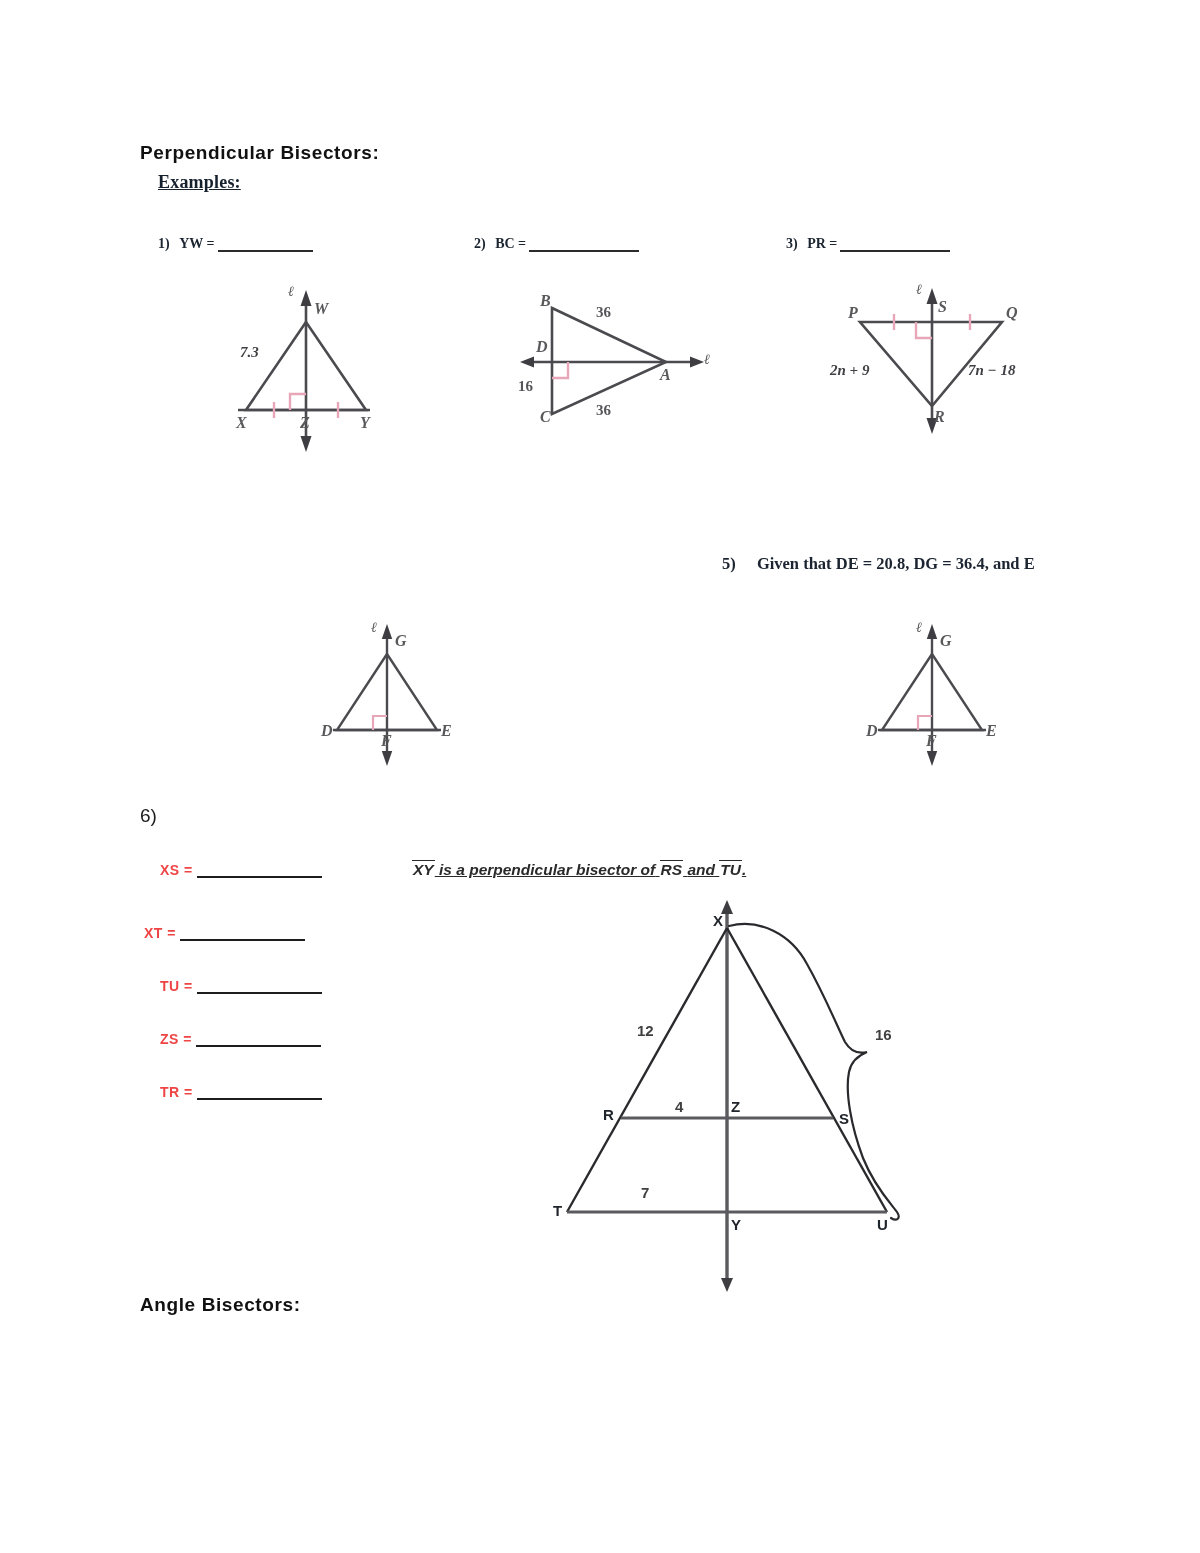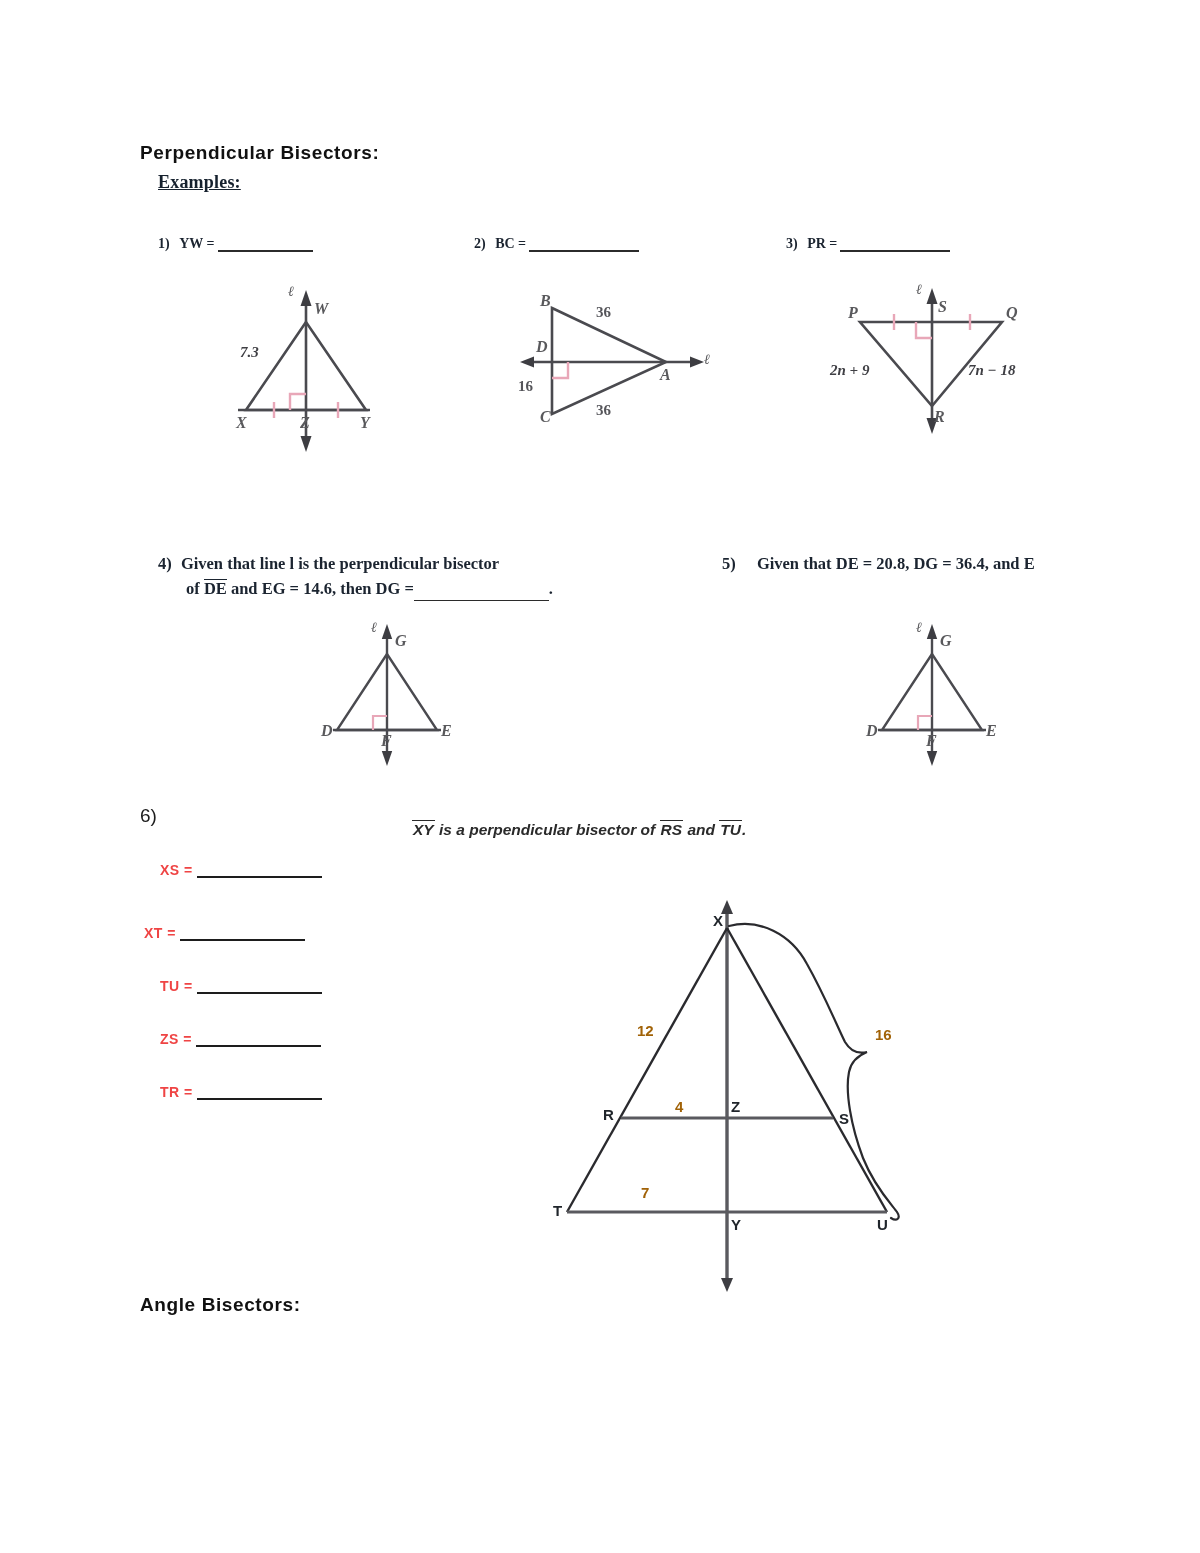--- a/index.html
+++ b/index.html
@@ -127,21 +127,21 @@
   .blabel {
     font-family: "Liberation Sans", sans-serif;
     font-weight: bold;
     font-size: 15px;
     color: #20252b;
   }
   .bnum {
     font-family: "Liberation Sans", sans-serif;
     font-weight: bold;
     font-size: 15px;
-    color: #a16207;
+    color: #404040;
   }
   svg { display: block; overflow: visible; }
 </style>
 </head>
 <body>
 
 <div class="page">
 
   <div class="abs section-title" style="left:140px; top:142px;">Perpendicular Bisectors:</div>
 
@@ -223,29 +223,20 @@
     </svg>
     <span class="abs dlabel" style="left:86px; top:0px; font-size:14px;">ℓ</span>
     <span class="abs dlabel" style="left:18px; top:22px;">P</span>
     <span class="abs dlabel" style="left:108px; top:16px;">S</span>
     <span class="abs dlabel" style="left:176px; top:22px;">Q</span>
     <span class="abs dlabel" style="left:104px; top:126px;">R</span>
     <span class="abs dnum-i" style="left:0px; top:80px;">2n + 9</span>
     <span class="abs dnum-i" style="left:138px; top:80px;">7n − 18</span>
   </div>
 
-  <div class="abs para" style="left:158px; top:552px; width:470px;">
-    <span>4)</span>
-    <span style="margin-left:5px;">Given that line l is the perpendicular bisector</span>
-    <div style="margin-left:28px; margin-top:2px;">
-      <span>of</span>
-      <span class="ovl">DE</span>
-      <span>and EG = 14.6, then DG =</span><span class="blank" style="width:135px;"></span><span>.</span>
-    </div>
-  </div>
 
   <div class="abs para" style="left:722px; top:552px; width:380px;">
     <span>5)</span>
     <span style="margin-left:17px;">Given that DE = 20.8, DG = 36.4, and E</span>
   </div>
 
   <div class="abs" style="left:325px; top:618px;">
     <svg width="170" height="150" viewBox="0 0 170 150">
       <line x1="62" y1="18" x2="62" y2="138" stroke="#4a4a4f" stroke-width="2.4"></line>
       <polygon points="62,6 56.8,21 67.2,21" fill="#3d3d42"></polygon>
@@ -288,21 +279,21 @@
   <div class="abs ans-row" style="left:160px; top:978px;">
     <span>TU =</span><span class="blank" style="width:125px;"></span>
   </div>
   <div class="abs ans-row" style="left:160px; top:1031px;">
     <span>ZS =</span><span class="blank" style="width:125px;"></span>
   </div>
   <div class="abs ans-row" style="left:160px; top:1084px;">
     <span>TR =</span><span class="blank" style="width:125px;"></span>
   </div>
 
-  <div class="abs stmt" style="left:412px; top:820px;">
+  <div class="abs stmt" style="left:412px; top:860px;text-decoration:underline;">
     <span class="ovl2">XY</span>
     <span>is a perpendicular bisector of</span>
     <span class="ovl2">RS</span>
     <span>and</span>
     <span class="ovl2">TU</span><span>.</span>
   </div>
 
   <div class="abs" style="left:545px; top:900px;">
     <svg width="400" height="400" viewBox="0 0 400 400">
 

